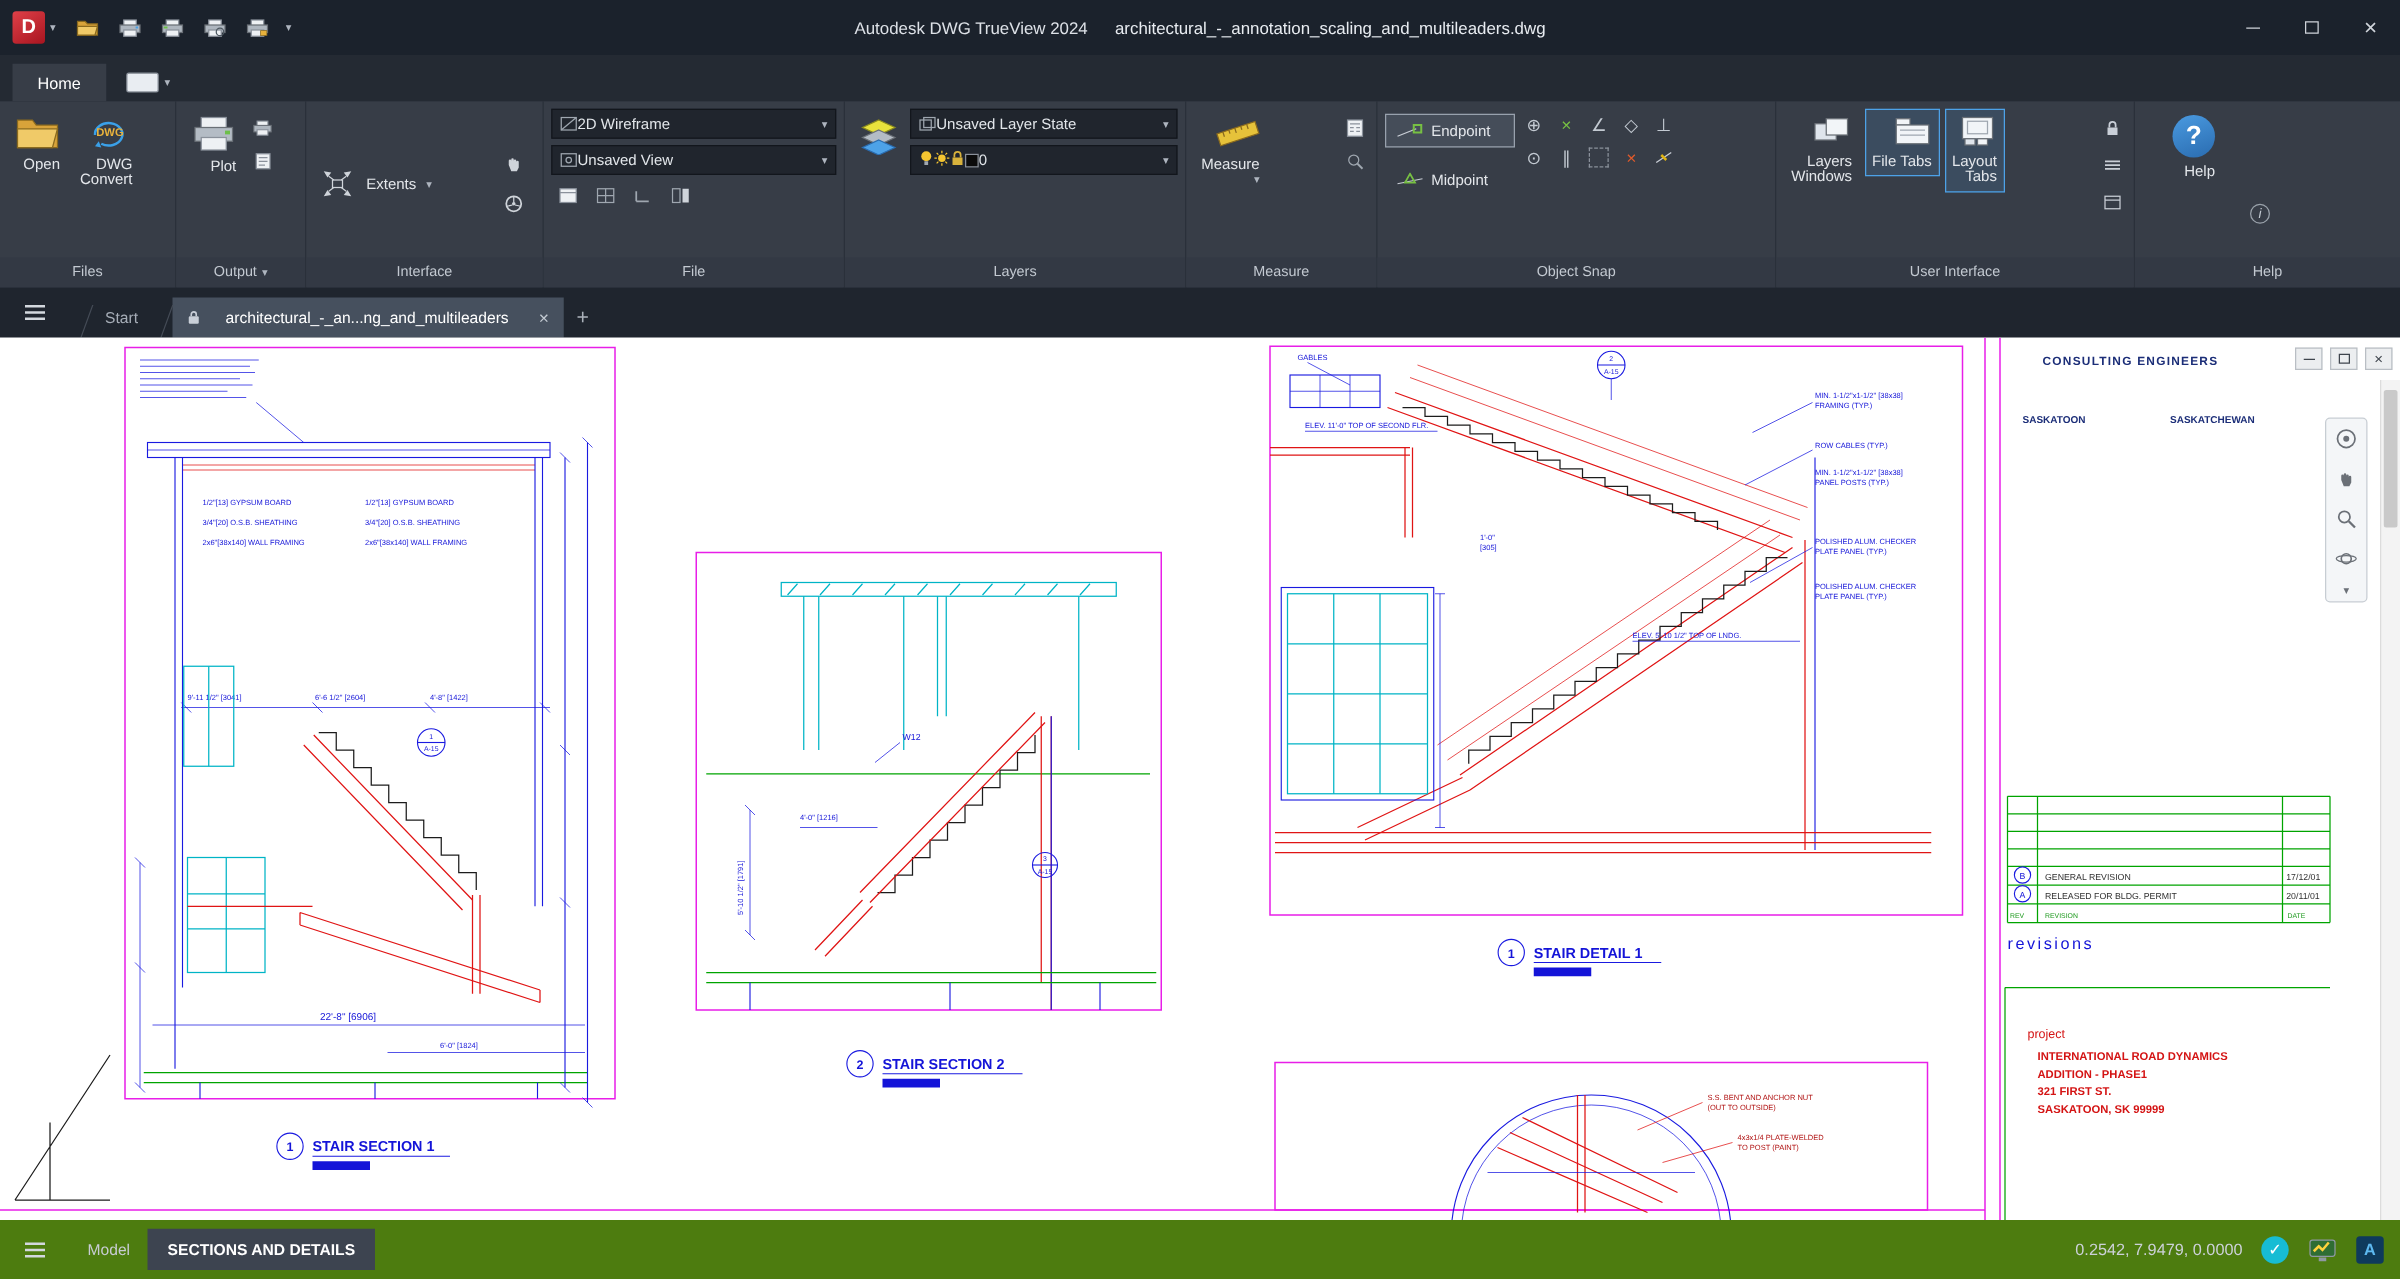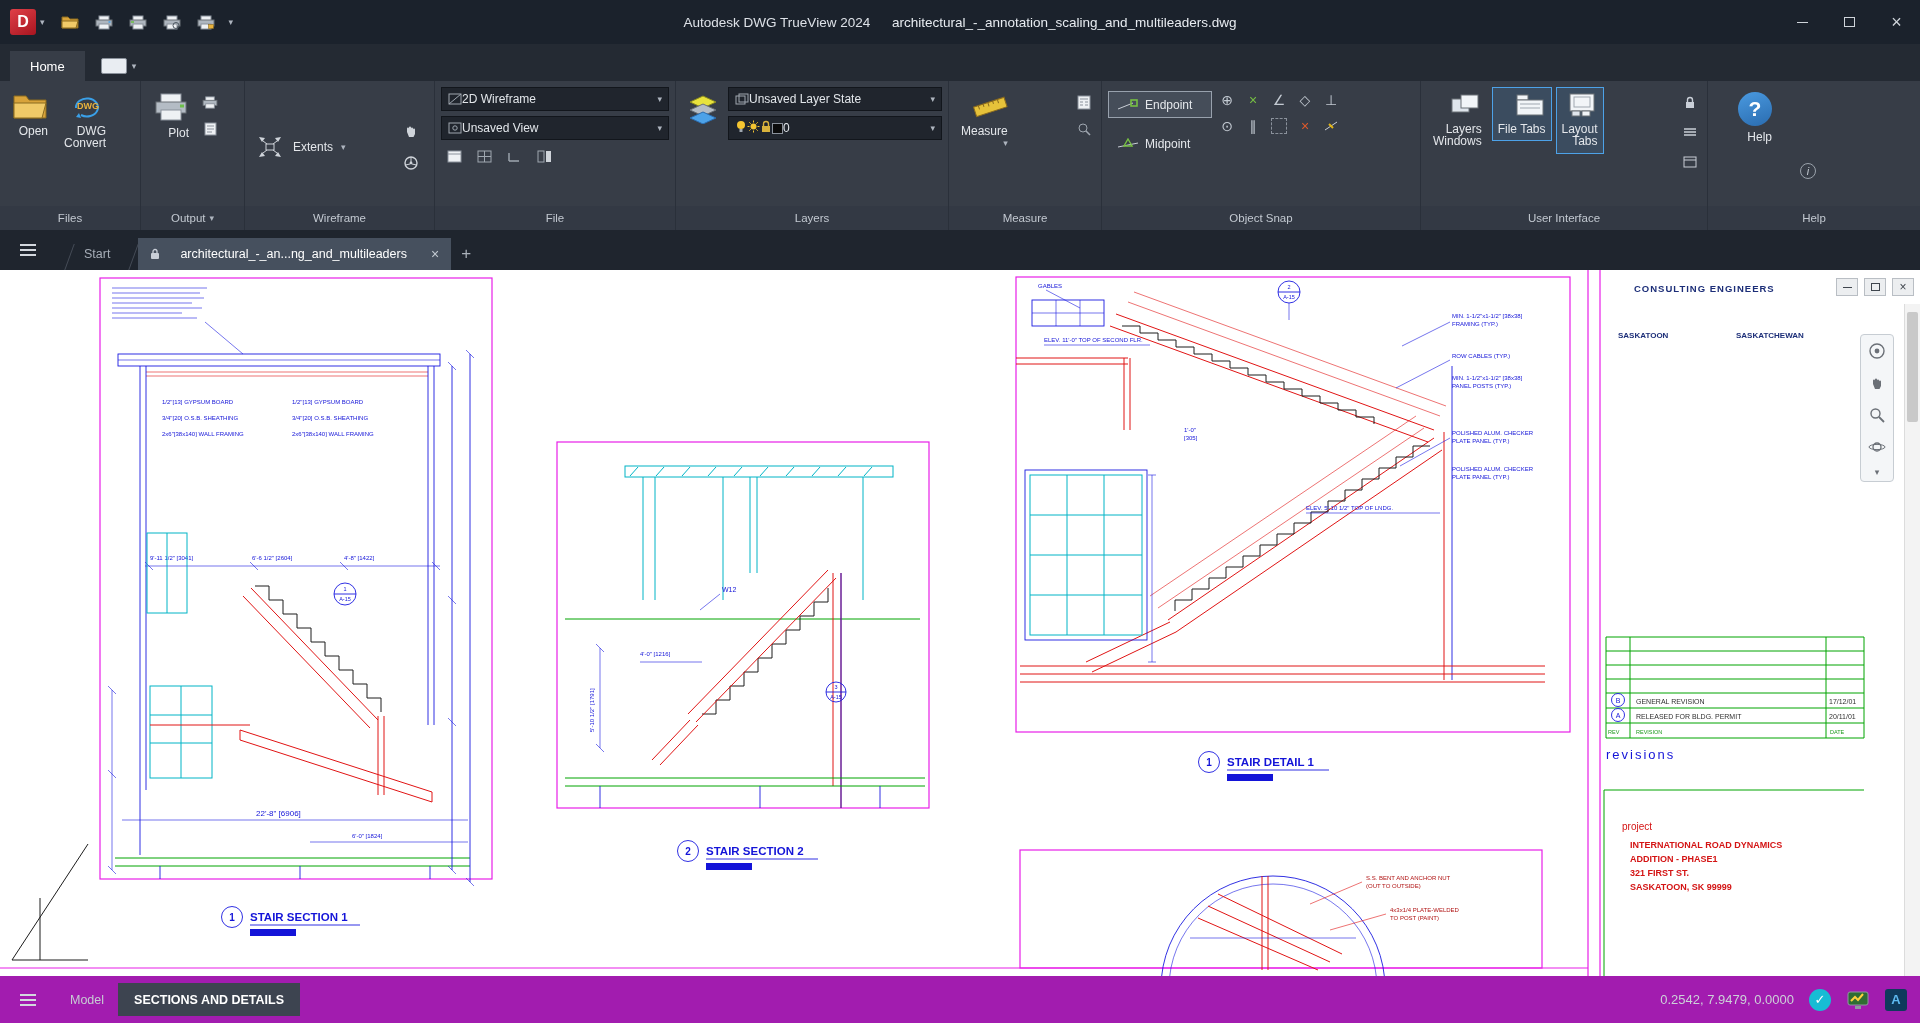--- a/index.html
+++ b/index.html
@@ -105,21 +105,21 @@
   .dc-max { width:9px; height:8px; border:1px solid #3f454d; display:block; }
   .navbar { position:absolute; top:64px; right:26px; width:34px; background:rgba(243,245,247,.92);
     border:1px solid #c7cdd3; border-radius:4px; display:flex; flex-direction:column;
     align-items:center; padding:4px 0; gap:8px; }
   .nbi { width:24px; height:24px; display:flex; align-items:center; justify-content:center; color:#6b7077; }
   .vscroll { position:absolute; top:34px; right:0; bottom:0; width:16px; background:#f3f3f3;
     border-left:1px solid #dcdcdc; }
   .vthumb { position:absolute; top:8px; left:2px; width:11px; height:110px; background:#c9c9c9; border-radius:2px; }
 
   
-  .statusbar { height:47px; background:#a21caf; display:flex; align-items:center; flex:none; color:#c7ccd3; }
+  .statusbar { height:47px; background:#4d7c0f; display:flex; align-items:center; flex:none; color:#c7ccd3; }
   .sb-menu { width:56px; height:100%; display:flex; align-items:center; justify-content:center; }
   .sb-model { font-size:12.5px; padding:0 14px; }
   .sb-layout { background:#3d4450; color:#fff; font-weight:bold; font-size:12.5px; height:33px;
     display:flex; align-items:center; padding:16px 16px; }
   .sb-right { margin-left:auto; display:flex; align-items:center; gap:14px; padding-right:12px; }
   .sb-coords { font-size:13px; color:#ccd1d8; }
   .sb-ic { width:24px; height:24px; display:flex; align-items:center; justify-content:center; }
   .teal { width:22px; height:22px; border-radius:50%; background:#17bcd4; color:#fff; font-size:13px;
     display:flex; align-items:center; justify-content:center; }
   .adsk { width:22px; height:22px; background:#0e3a5c; color:#5db9f0; font-weight:bold; font-size:13px;
@@ -282,21 +282,21 @@
           <span class="sicon">
             <svg width="16" height="16" viewBox="0 0 16 16">
                 <circle cx="8" cy="8" r="6" fill="none" stroke="#cfd4da" stroke-width="1.4"></circle>
                 <circle cx="8" cy="8" r="1.4" fill="#cfd4da"></circle>
                 <path d="M8 2 V7 M2.5 10 L7 9 M13.5 10 L9 9" stroke="#cfd4da"></path>
               </svg>
           </span>
         </div>
       </div>
       <div class="panel-label">
-          <span>Wireframe</span>
+          <span>Interface</span>
         </div>
     </div>
 
     <div class="panel" style="width:241px">
       <div class="pc">
         <div class="col" style="width:100%">
           <div class="combo">
             <svg width="14" height="12" viewBox="0 0 14 12">
                 <rect x="1" y="1" width="12" height="10" fill="none" stroke="#9fa7b0"></rect>
                 <path d="M1 11 L13 1" stroke="#9fa7b0"></path>

